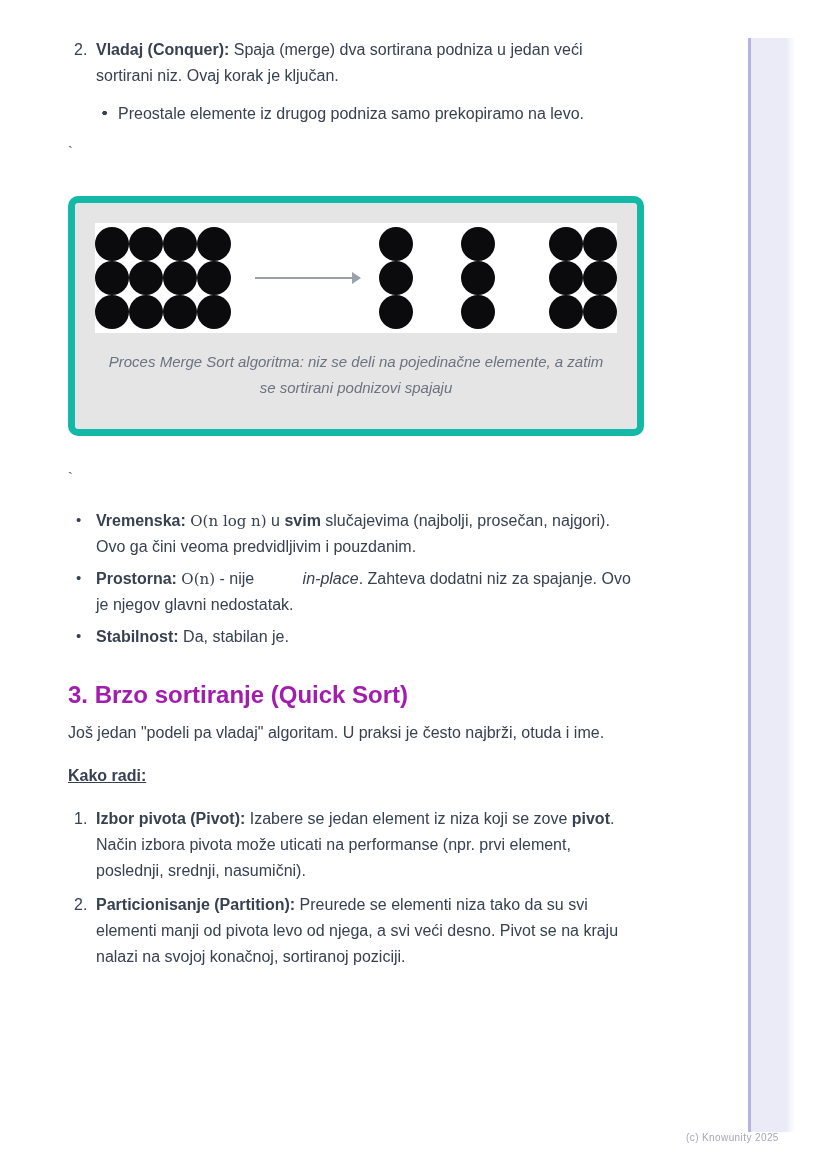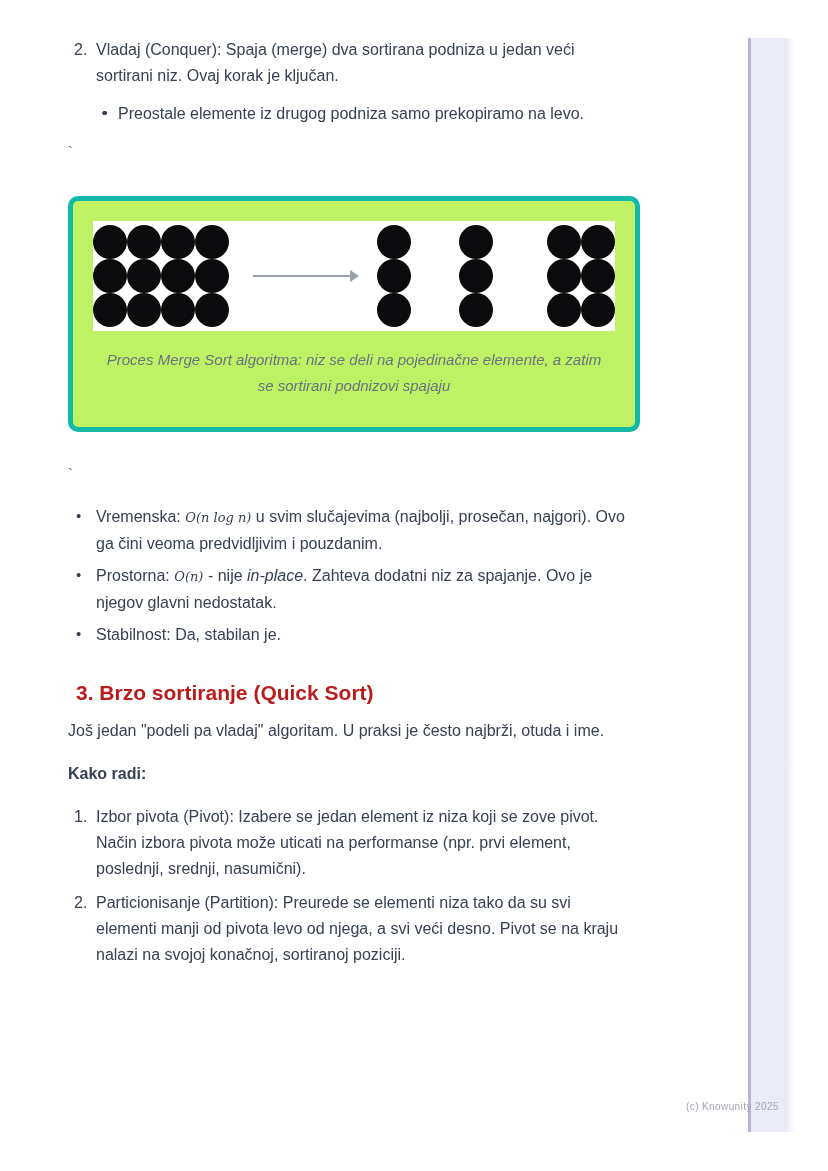--- a/index.html
+++ b/index.html
@@ -17,60 +17,59 @@
     left:748px;top:38px;
     width:47px;height:1094px;
     background:linear-gradient(90deg,
       #b4b4e2 0px,#b4b4e2 3px,
       #ebebf8 3px,#ebebf8 38px,
       rgba(235,235,248,0) 47px);
     z-index:1;
   }
   .watermark{
     position:absolute;
-    left:686px;top:1101px;
+    left:686px;top:1132px;
     font-size:10px;
     letter-spacing:0.4px;
     color:#a6a6b2;
     z-index:2;
     white-space:nowrap;
   }
   .content{
     position:absolute;
     left:68px;top:37px;
     width:564px;
     font-size:16px;
     line-height:26px;
   }
-  b,.bold{font-weight:normal;}
-  .italic{font-style:italic;}
+  b,.bold{font-weight:bold;}
+  .italic{font-style:italic;margin-left:44px;}
   .math{
     font-family:"DejaVu Serif","Liberation Serif",serif;
-    font-style:italic;
-    font-size:13px;
+    font-size:15px;
   }
   
   .num-item{position:relative;padding-left:28px;margin:0;}
   .num-item .marker{position:absolute;left:6px;top:0;}
   
   .bullets{margin:2px 0 0 0;padding:0;list-style:none;}
   .bullets li{position:relative;padding-left:50px;margin-bottom:12px;}
   .bullets li .dot{position:absolute;left:34px;top:-1px;font-size:15px;}
   .bullets.tight{margin-top:17px;}
   .bullets.tight li{padding-left:28px;margin-bottom:6px;}
   .bullets.tight li .dot{left:8px;}
   .tick{margin:4px 0 0 0;height:26px;font-size:15px;color:#4b5563;}
   .tick2{margin:29px 0 0 0;height:26px;font-size:15px;color:#4b5563;}
   
   .figure-card{
     margin-top:31px;
     width:522px;
-    border:5px solid #14b8a6;
+    border:7px solid #14b8a6;
     border-radius:10px;
-    background:#bef264;
+    background:#e5e5e5;
     padding:20px 20px 28px 20px;
   }
   .fig-image{
     background:#ffffff;
     height:110px;
     display:flex;
     align-items:center;
   }
   .circle-grid{display:grid;gap:0;}
   .circle{width:34px;height:34px;border-radius:50%;background:#0b0b0d;}
@@ -95,27 +94,27 @@
   .fig-caption{
     margin:16px auto 0 auto;
     max-width:510px;
     text-align:center;
     font-style:italic;
     font-size:15px;
     color:#6b7280;
     line-height:26px;
   }
   .h-bold{margin:27px 0 0 0;font-weight:bold;font-size:16px;}
-  .h-bold2{margin:17px 0 0 0;font-weight:bold;font-size:16px;}
+  .h-bold2{margin:17px 0 0 0;font-weight:bold;font-size:16px;text-decoration:underline;}
   .h2-blue{
-    margin:30px 0 0 8px;
-    font-size:21px;
+    margin:30px 0 0 0;
+    font-size:24px;
     line-height:30px;
     font-weight:bold;
-    color:#b91c1c;
+    color:#a21caf;
   }
   .para{margin:10px 0 0 0;}
   .steps{margin-top:17px;}
   .steps .num-item{margin-bottom:8px;}
 </style>
 </head>
 <body>
 
 <div class="page">
 

